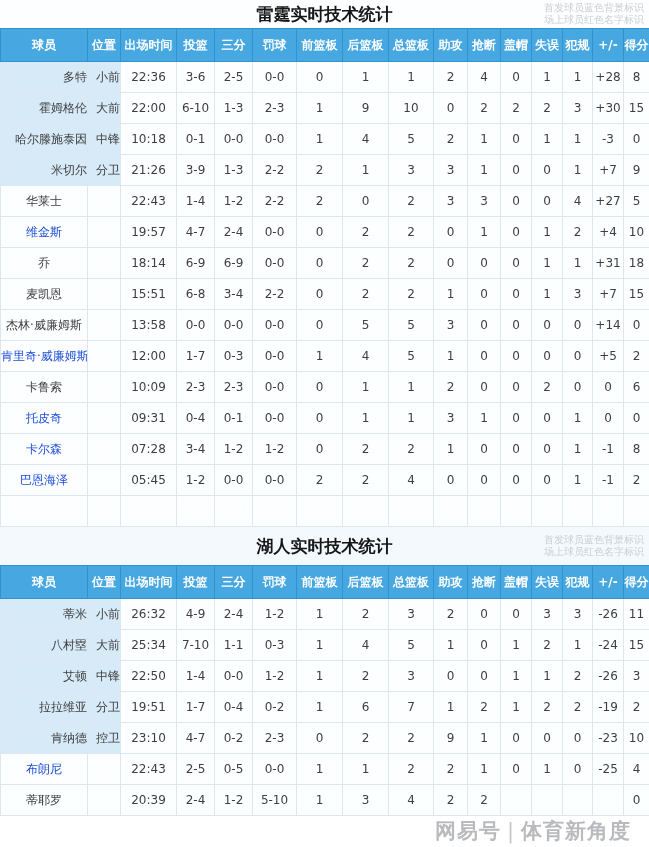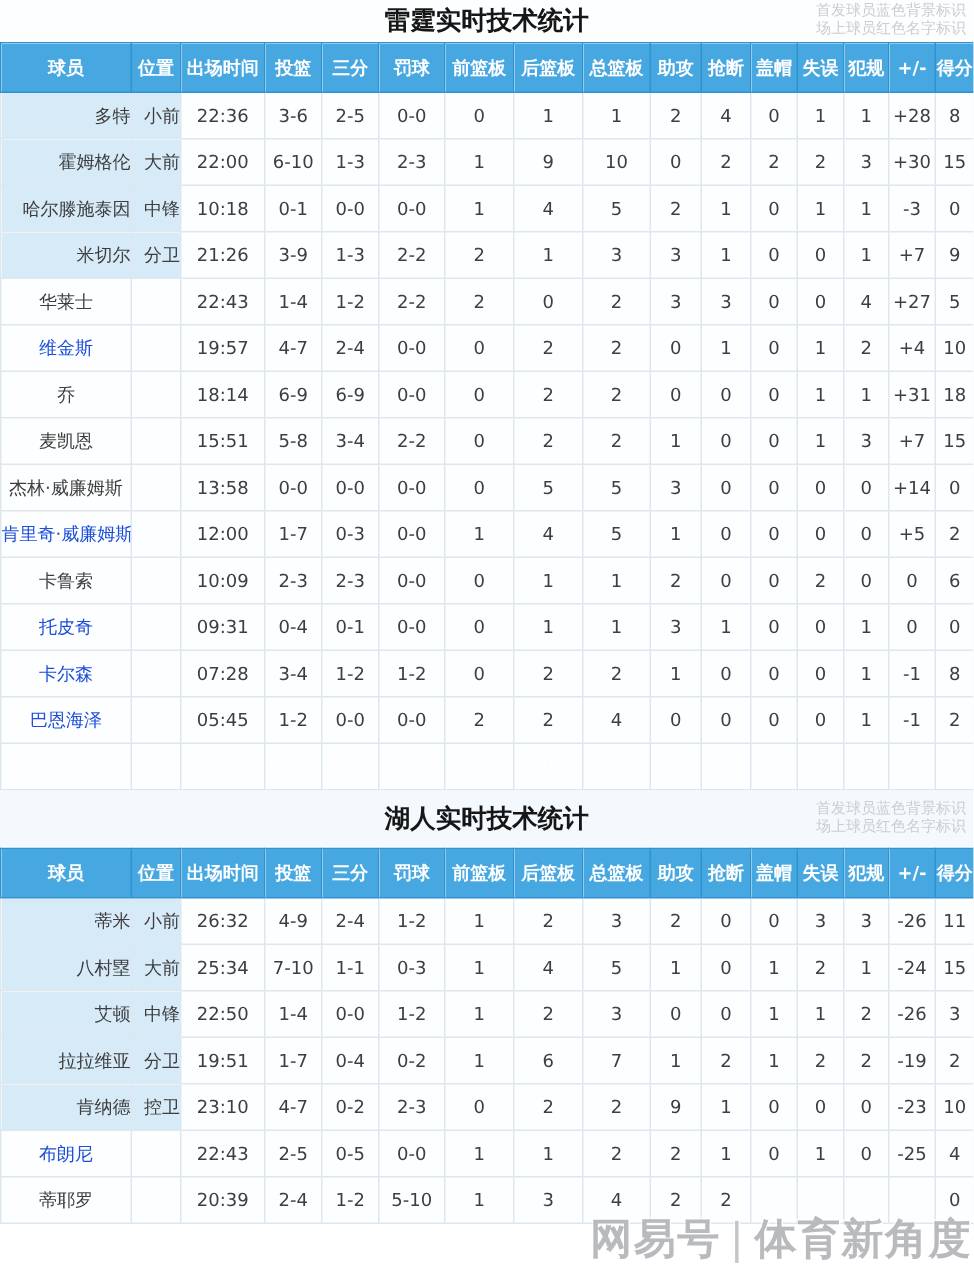--- a/index.html
+++ b/index.html
@@ -35,22 +35,22 @@
   table.stats tbody td{
     height:30px;border:1px solid #dde7ef;background:#fdfeff;
   }
   tr.starter td{background:#edf5fb;}
   tr.starter td.name, tr.starter td.lead{background:#d7eaf8;text-align:right;}
   td.red{color:#1d4ed8;}
   tr.total td{
     background:#47a7e0;color:#fff;border-color:#2e93cf;height:31px;
   }
   .watermark{
-    position:absolute;right:1px;bottom:2px;z-index:5;
-    font-size:28px;font-weight:700;letter-spacing:1px;white-space:nowrap;
+    position:absolute;right:18px;bottom:2px;z-index:5;
+    font-size:21px;font-weight:700;letter-spacing:1px;white-space:nowrap;
     color:rgba(125,130,136,0.55);
     text-shadow:1px 1px 0 rgba(255,255,255,0.85), -1px -1px 0 rgba(255,255,255,0.6);
   }
   .wm-sep{font-weight:400;padding:0 6px;color:rgba(125,130,136,0.45);}
 </style>
 </head>
 <body>
 
 <div class="screen">
 
@@ -225,21 +225,21 @@
     <td>0</td>
     <td>1</td>
     <td>1</td>
     <td>+31</td>
     <td>18</td>
   </tr>
           <tr>
     <td class="name">麦凯恩</td>
     <td class="lead"></td>
     <td>15:51</td>
-    <td>5-8</td>
+    <td>6-8</td>
     <td>3-4</td>
     <td>2-2</td>
     <td>0</td>
     <td>2</td>
     <td>2</td>
     <td>1</td>
     <td>0</td>
     <td>0</td>
     <td>1</td>
     <td>3</td>

